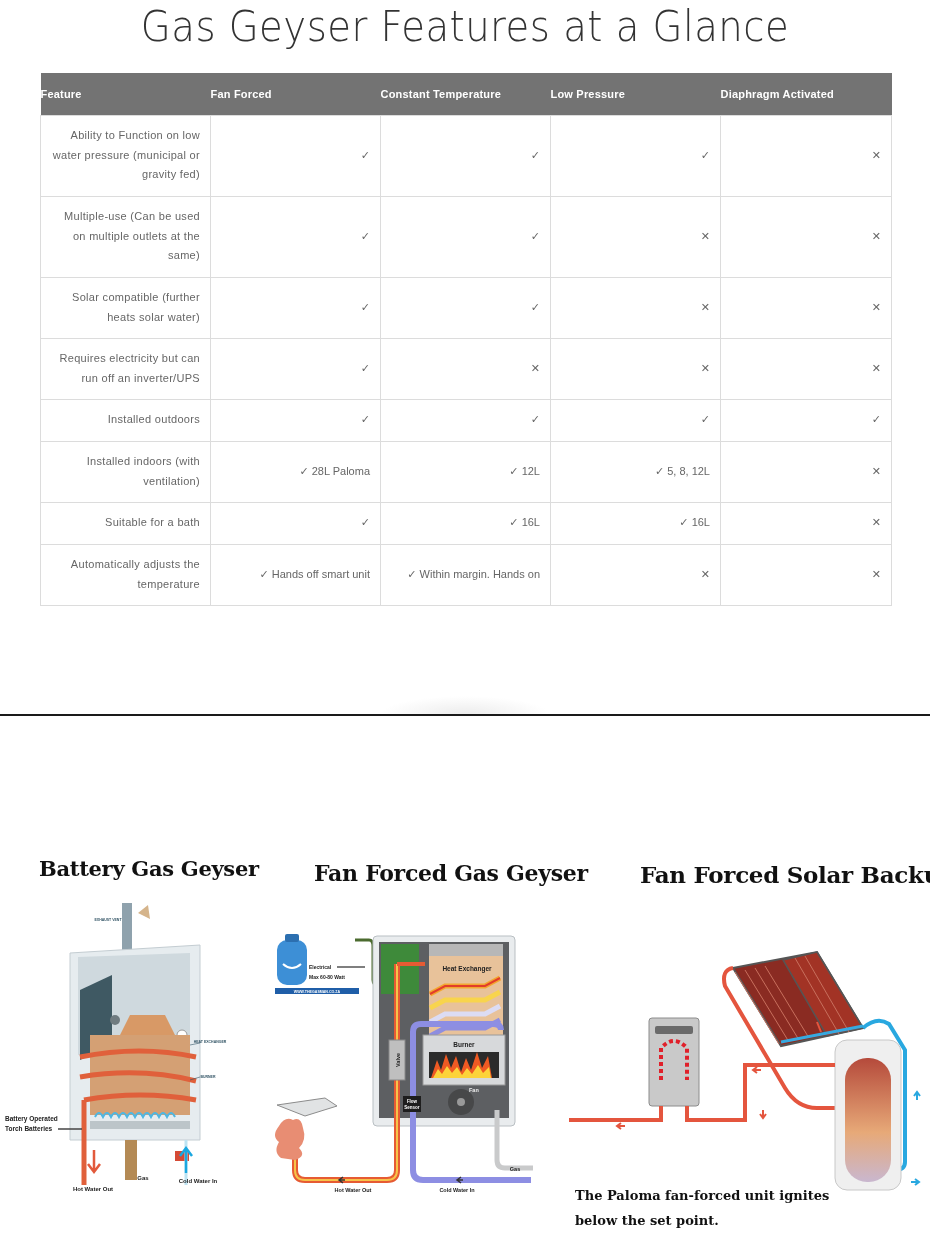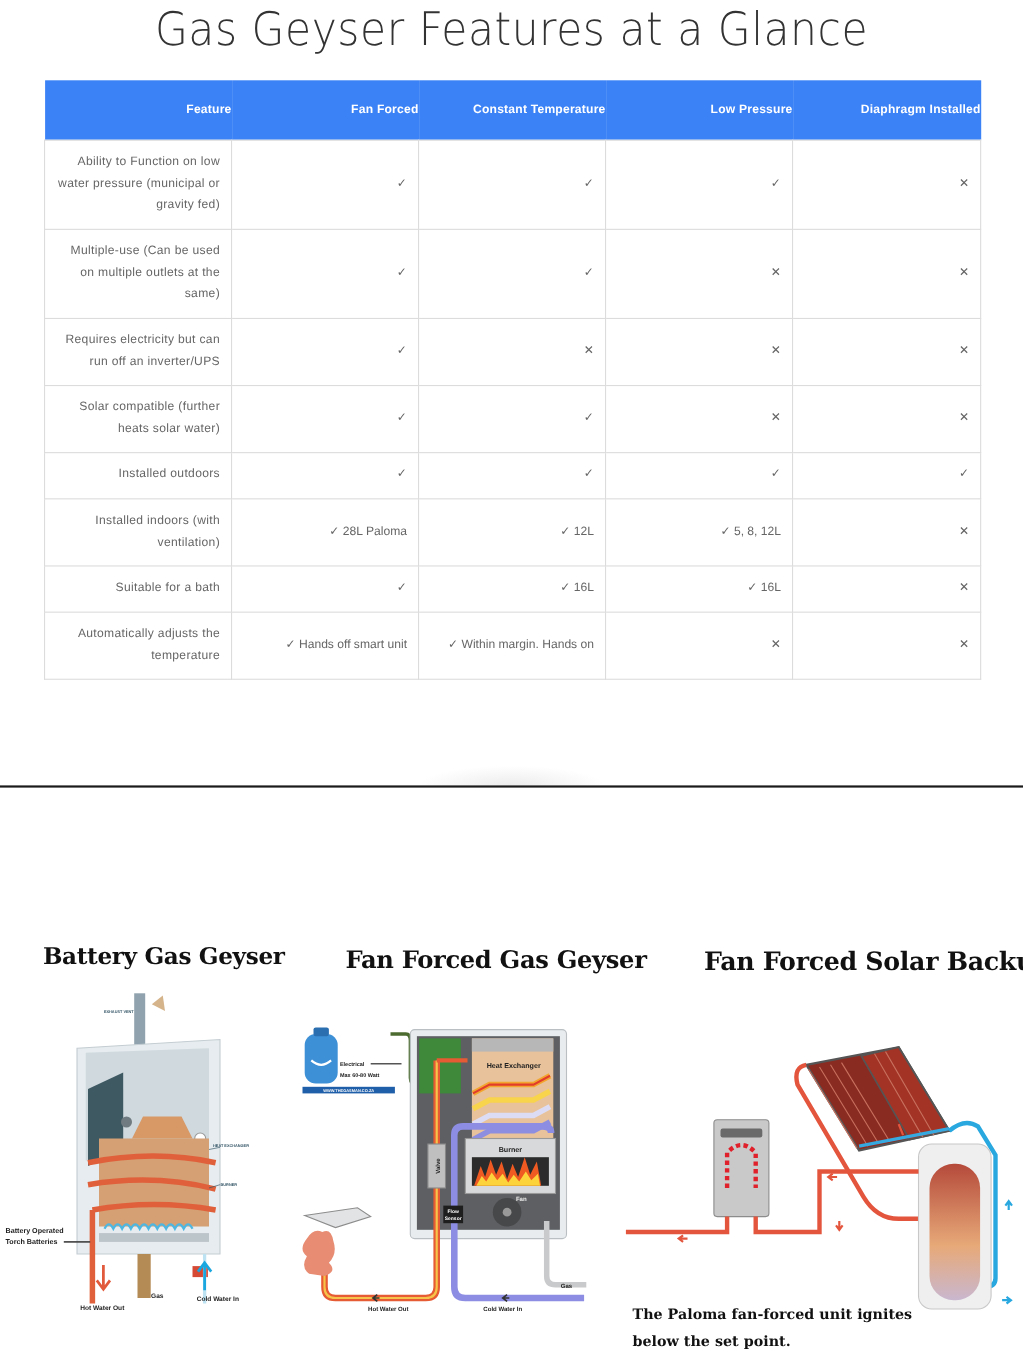--- a/index.html
+++ b/index.html
@@ -11,22 +11,22 @@
     font-family: "DejaVu Sans", sans-serif; font-weight: 300;
     font-size: 42px; color: #333; letter-spacing: 0.5px;
     transform: scaleX(0.92); transform-origin: center;
   }
 
   table.features {
     position: absolute; left: 40px; top: 73px; width: 851px;
     border-collapse: collapse; table-layout: fixed;
   }
   table.features th {
-    background: #3b82f6; color: #fff; font-weight: bold; font-size: 11px;
-    height: 54px; text-align: right; vertical-align: middle;
+    background: #737373; color: #fff; font-weight: bold; font-size: 11px;
+    height: 42px; text-align: left; vertical-align: middle;
     border: none; letter-spacing: 0.2px;
   }
   table.features td {
     border: 1px solid #dcdcdc; text-align: right; vertical-align: middle;
     font-size: 11px; color: #666; line-height: 19.5px; padding: 0 10px;
   }
   table.features td.feat { letter-spacing: 0.3px; }
   .mark { color: #444; font-size: 12px; }
 
   .divider {
@@ -61,49 +61,49 @@
       <col style="width:170px">
       <col style="width:170px">
       <col style="width:171px">
   </colgroup>
   <thead>
     <tr>
       <th>Feature</th>
       <th>Fan Forced</th>
       <th>Constant Temperature</th>
       <th>Low Pressure</th>
-      <th>Diaphragm Installed</th>
+      <th>Diaphragm Activated</th>
     </tr>
   </thead>
   <tbody>
     <tr style="height:81px">
       <td class="feat">Ability to Function on low water pressure (municipal or gravity fed)</td>
       <td class="mark">✓</td>
       <td class="mark">✓</td>
       <td class="mark">✓</td>
       <td class="mark">✕</td>
     </tr>
     <tr style="height:81px">
       <td class="feat">Multiple-use (Can be used on multiple outlets at the same)</td>
       <td class="mark">✓</td>
       <td class="mark">✓</td>
       <td class="mark">✕</td>
       <td class="mark">✕</td>
     </tr>
     <tr style="height:61px">
+      <td class="feat">Solar compatible (further heats solar water)</td>
+      <td class="mark">✓</td>
+      <td class="mark">✓</td>
+      <td class="mark">✕</td>
+      <td class="mark">✕</td>
+    </tr>
+    <tr style="height:61px">
       <td class="feat">Requires electricity but can run off an inverter/UPS</td>
       <td class="mark">✓</td>
       <td class="mark">✕</td>
-      <td class="mark">✕</td>
-      <td class="mark">✕</td>
-    </tr>
-    <tr style="height:61px">
-      <td class="feat">Solar compatible (further heats solar water)</td>
-      <td class="mark">✓</td>
-      <td class="mark">✓</td>
       <td class="mark">✕</td>
       <td class="mark">✕</td>
     </tr>
     <tr style="height:42px">
       <td class="feat">Installed outdoors</td>
       <td class="mark">✓</td>
       <td class="mark">✓</td>
       <td class="mark">✓</td>
       <td class="mark">✓</td>
     </tr>

